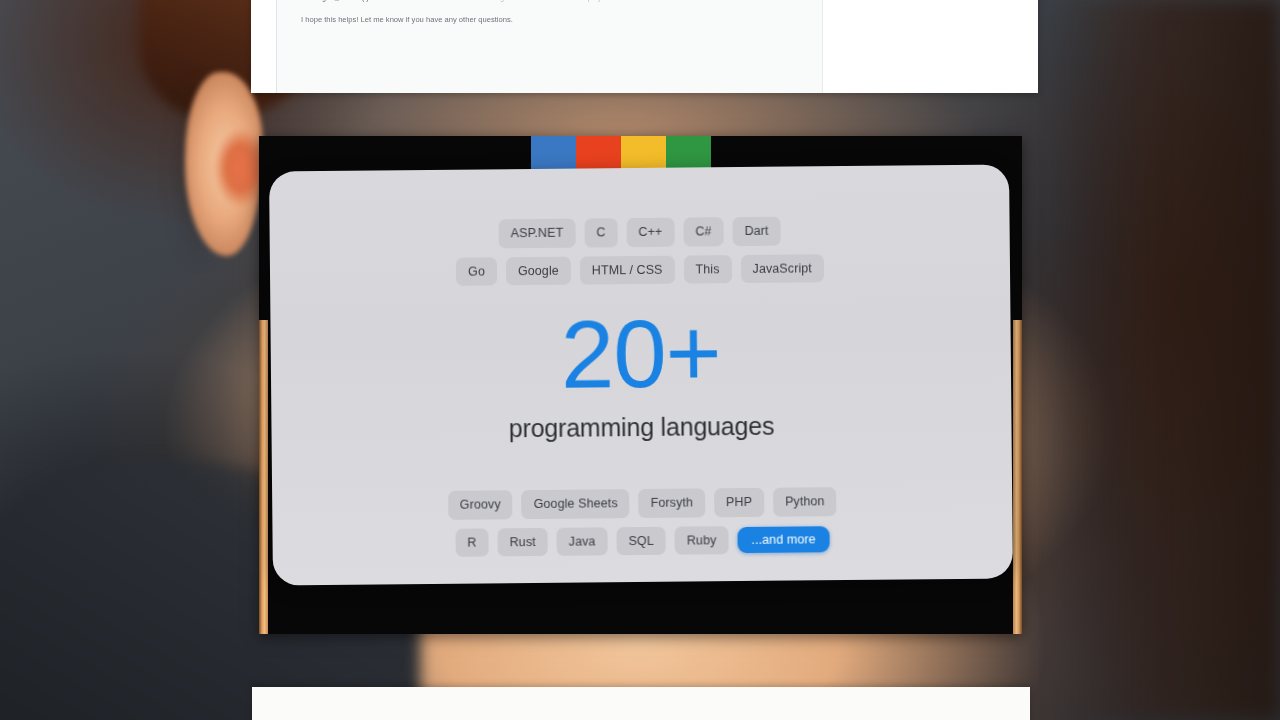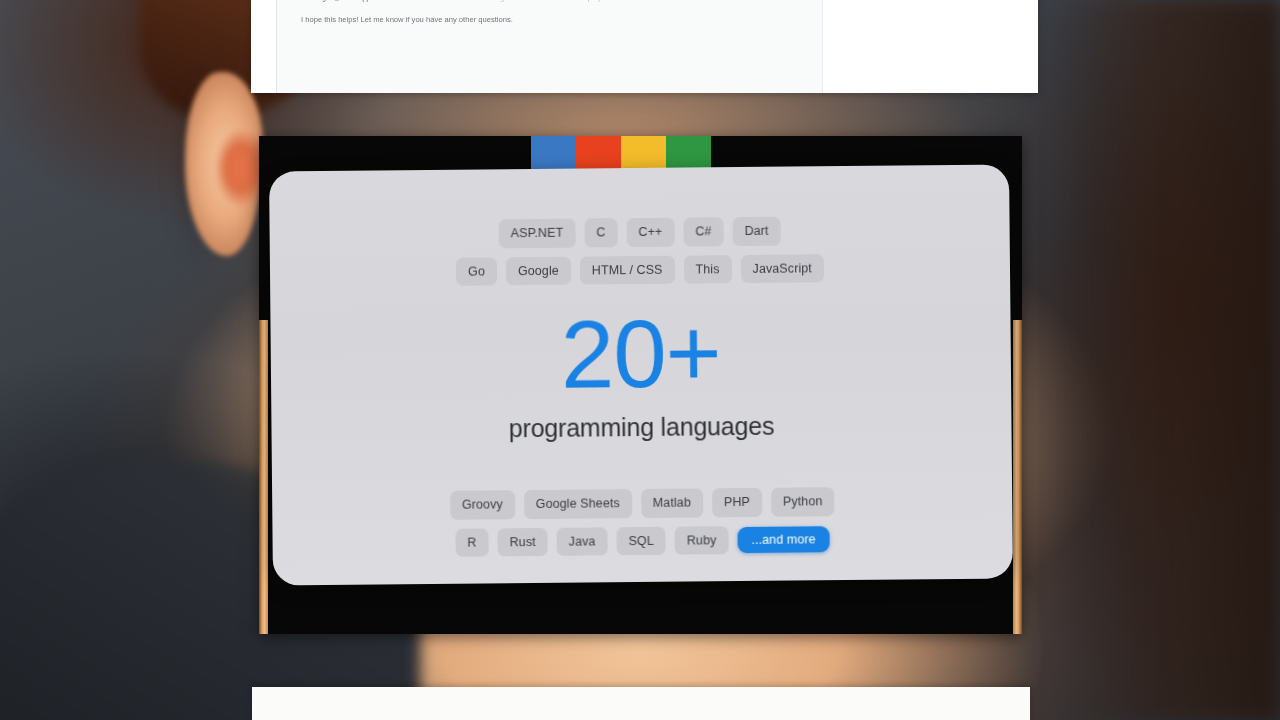--- a/index.html
+++ b/index.html
@@ -301,21 +301,21 @@
 
       <div class="headline-wrap">
         <div class="headline-number">20+</div>
         <div class="headline-sub">programming languages</div>
       </div>
 
       <div class="chips-bottom">
         <div class="chip-row">
           <div class="chip">Groovy</div>
           <div class="chip">Google Sheets</div>
-          <div class="chip">Matlab</div>
+          <div class="chip">Forsyth</div>
           <div class="chip">PHP</div>
           <div class="chip">Python</div>
         </div>
         <div class="chip-row">
           <div class="chip">R</div>
           <div class="chip">Rust</div>
           <div class="chip">Java</div>
           <div class="chip">SQL</div>
           <div class="chip">Ruby</div>
           <div class="chip accent">...and more</div>

